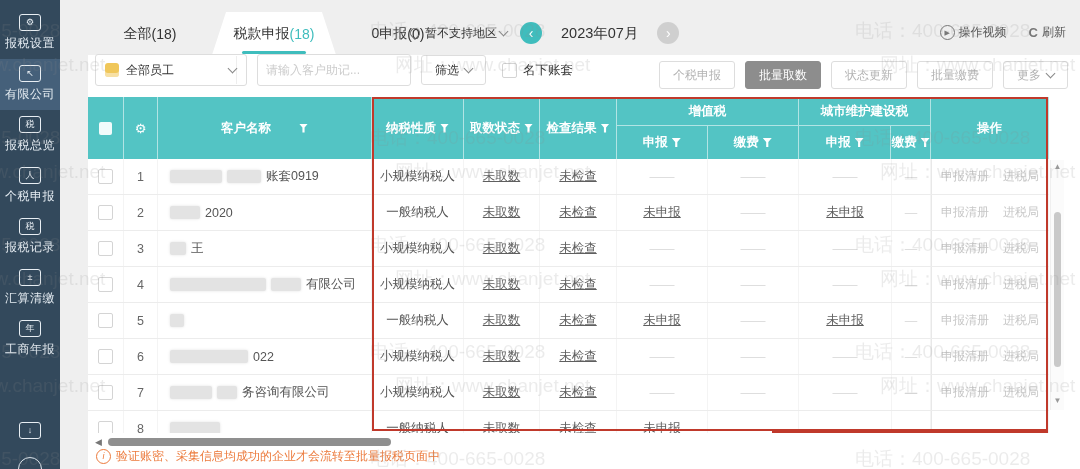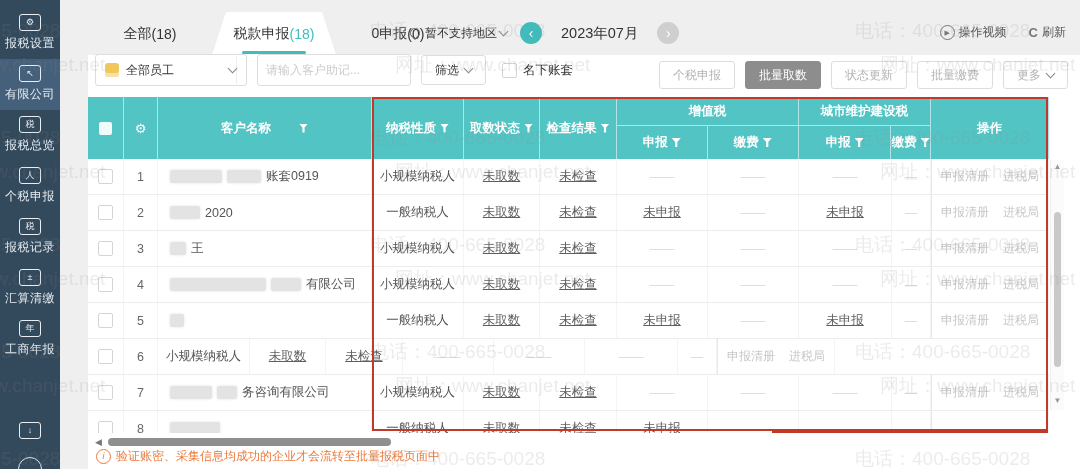--- a/index.html
+++ b/index.html
@@ -465,20 +465,24 @@
             <span class="opl">申报清册</span>
             <span class="opl">进税局</span>
           </div>
         </div>
         <div class="trow">
           <div class="tcell" style="width: 36px;">
             <span class="ckbox"></span>
           </div>
           <div class="tcell" style="width: 34px;">
             <span class="rownum">6</span>
+          </div>
+          <div class="tcell name" style="width: 214px;">
+            <span class="blur" style="width: 78px;"></span>
+            <span>022</span>
           </div>
           <div class="tcell" style="width: 92px;">
             <span>小规模纳税人</span>
           </div>
           <div class="tcell" style="width: 76px;">
             <span class="lnk">未取数</span>
           </div>
           <div class="tcell" style="width: 77px;">
             <span class="lnk">未检查</span>
           </div>

